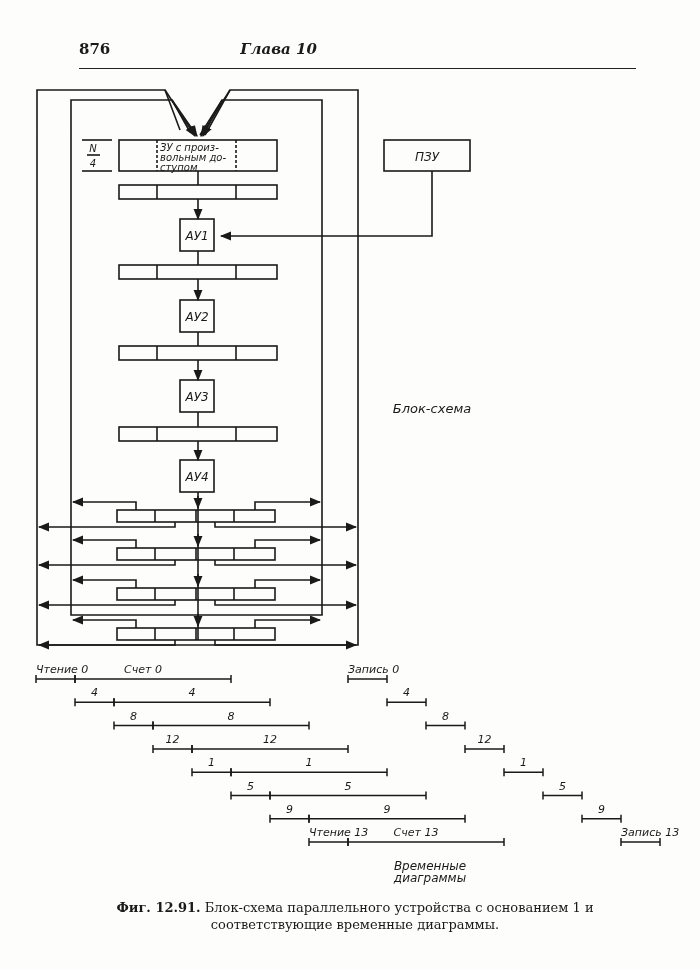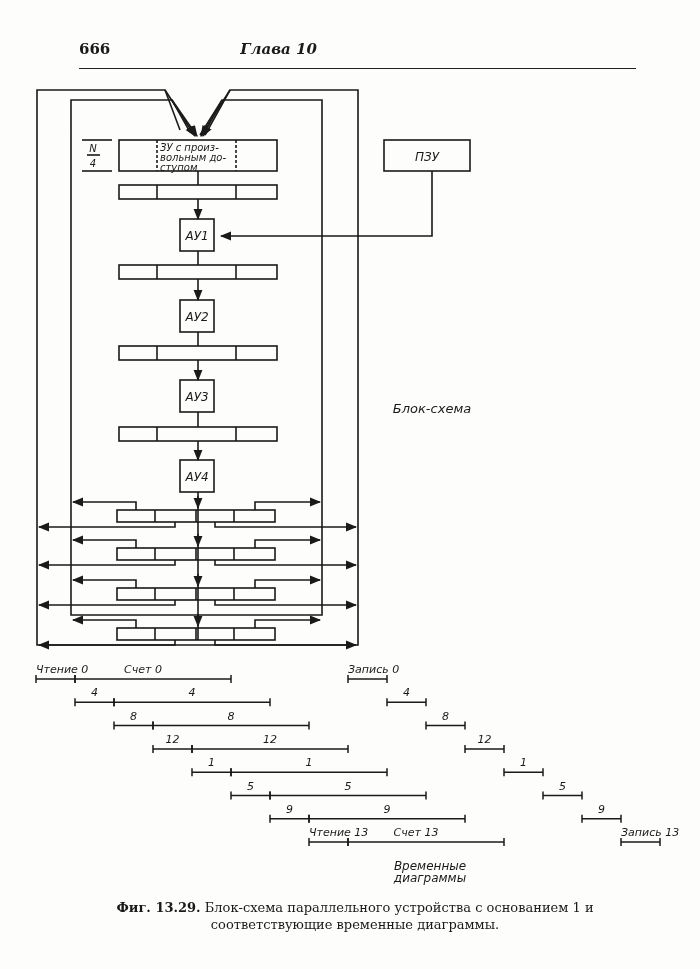--- a/index.html
+++ b/index.html
@@ -9,21 +9,21 @@
   .chapter { position:absolute; left:0; width:557px; top:40px; text-align:center; font-size:15px; font-style:italic; font-weight:bold; }
   .header-rule { position:absolute; left:79px; top:68px; width:557px; height:1px; background:#222; }
   svg.diag { position:absolute; left:0; top:0; }
   .lbl { font-family:"DejaVu Sans", sans-serif; font-style:italic; fill:#1a1a1a; }
   .caption { position:absolute; left:60px; width:590px; top:899px; font-size:13px; text-align:center; line-height:17px; font-family:"DejaVu Serif", serif; }
   .caption .num { font-weight:bold; }
 </style>
 </head>
 <body>
 
-<div class="page-num">666</div>
+<div class="page-num">876</div>
 <div class="chapter">Глава 10</div>
 <div class="header-rule"></div>
 
 <svg class="diag" width="700" height="969" xmlns="http://www.w3.org/2000/svg">
   <defs>
     <marker id="arr" viewBox="0 0 10 10" refX="9" refY="5" markerWidth="7" markerHeight="7" orient="auto-start-reverse">
       <path d="M0,1 L10,5 L0,9 Z" fill="#1a1a1a"></path>
     </marker>
   </defs>
   <g id="block" stroke="#1a1a1a" stroke-width="1.6" fill="none">
@@ -214,15 +214,15 @@
       <text x="601.5" y="812.8" font-size="11" class="lbl" text-anchor="middle">9</text>
       <text x="309" y="836.1" font-size="11" class="lbl" text-anchor="start">Чтение 13</text>
       <text x="416" y="836.1" font-size="11" class="lbl" text-anchor="middle">Счет 13</text>
       <text x="621" y="836.1" font-size="11" class="lbl" text-anchor="start">Запись 13</text>
       <text x="430" y="870" font-size="12" class="lbl" text-anchor="middle">Временные</text>
       <text x="430" y="882" font-size="12" class="lbl" text-anchor="middle">диаграммы</text>
     </g>
 </svg>
 
 <div class="caption">
-  <span class="num">Фиг. 13.29.</span>
+  <span class="num">Фиг. 12.91.</span>
   <span>Блок-схема параллельного устройства с основанием 1 и соответствующие временные диаграммы.</span>
 </div>
 
 </body></html>

